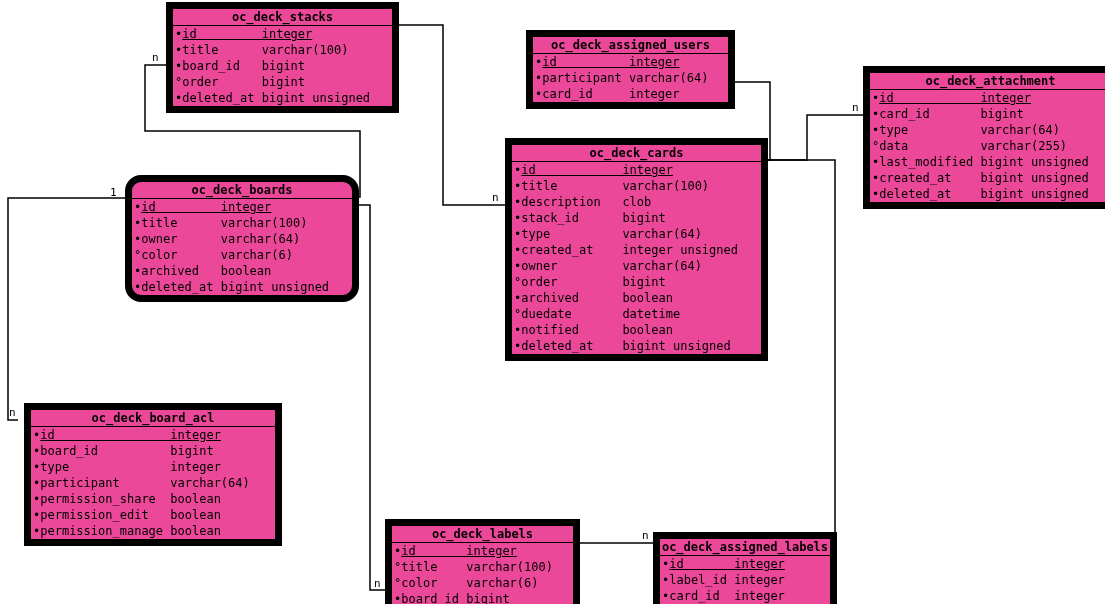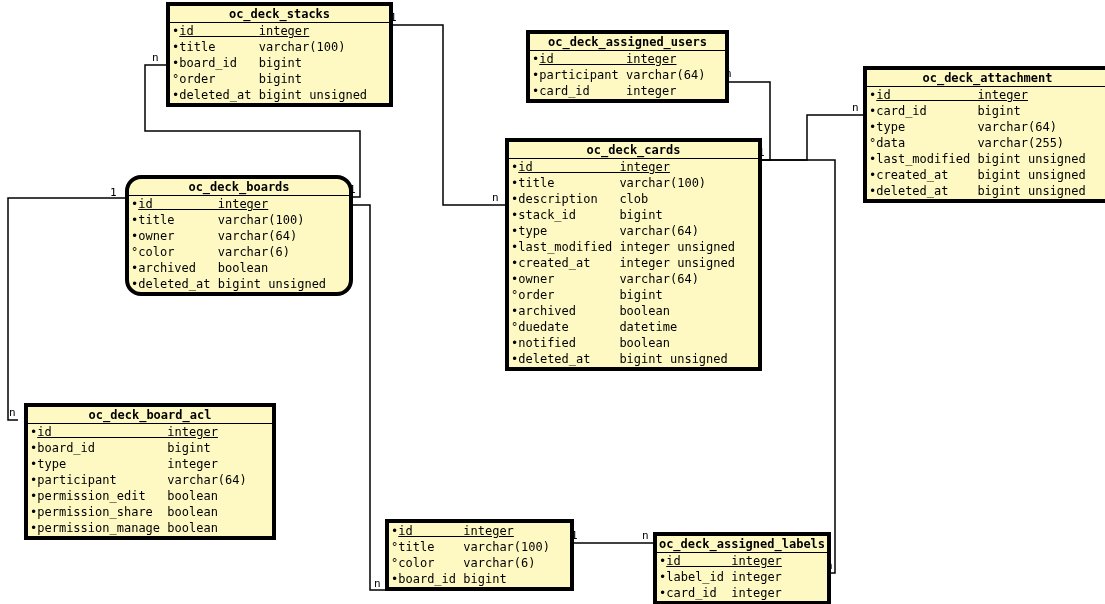--- a/index.html
+++ b/index.html
@@ -15,22 +15,22 @@
   }
   #wires { position: absolute; left: 0; top: 0; z-index: 0; }
   #wires text {
     font-family: "DejaVu Sans Mono", "Liberation Mono", monospace;
     font-size: 11px;
     fill: #000000;
   }
   #tables { position: absolute; left: 0; top: 0; width: 100%; height: 100%; z-index: 1; }
   .table {
     position: absolute;
-    border: 4px solid #0f172a;
-    background: #fef9c3;
+    border: 7px solid #0f172a;
+    background: #ec4899;
     box-sizing: content-box;
   }
   .thead {
     font-weight: bold;
     text-align: center;
     height: 16px;
     line-height: 16px;
     border-bottom: 1px solid #000000;
     white-space: nowrap;
     overflow: hidden;
@@ -97,21 +97,20 @@
         <div class="trow"><span class="bullet">•</span><span>created_at    bigint unsigned</span></div>
         <div class="trow"><span class="bullet">•</span><span>deleted_at    bigint unsigned</span></div>
       </div>
       <div class="table" style="left: 505px; top: 138px; width: 249px; border-color: rgb(0, 0, 0);">
         <div class="thead">oc_deck_cards</div>
         <div class="trow"><span class="bullet">•</span><span class="pk">id            integer</span></div>
         <div class="trow"><span class="bullet">•</span><span>title         varchar(100)</span></div>
         <div class="trow"><span class="bullet">•</span><span>description   clob</span></div>
         <div class="trow"><span class="bullet">•</span><span>stack_id      bigint</span></div>
         <div class="trow"><span class="bullet">•</span><span>type          varchar(64)</span></div>
-        <div class="trow"><span class="bullet">•</span><span>last_modified integer unsigned</span></div>
         <div class="trow"><span class="bullet">•</span><span>created_at    integer unsigned</span></div>
         <div class="trow"><span class="bullet">•</span><span>owner         varchar(64)</span></div>
         <div class="trow"><span class="bullet">°</span><span>order         bigint</span></div>
         <div class="trow"><span class="bullet">•</span><span>archived      boolean</span></div>
         <div class="trow"><span class="bullet">°</span><span>duedate       datetime</span></div>
         <div class="trow"><span class="bullet">•</span><span>notified      boolean</span></div>
         <div class="trow"><span class="bullet">•</span><span>deleted_at    bigint unsigned</span></div>
       </div>
       <div class="table" style="left: 125px; top: 175px; width: 220px; border-color: rgb(0, 0, 0); border-radius: 16px;">
         <div class="thead">oc_deck_boards</div>
@@ -121,25 +120,26 @@
         <div class="trow"><span class="bullet">°</span><span>color      varchar(6)</span></div>
         <div class="trow"><span class="bullet">•</span><span>archived   boolean</span></div>
         <div class="trow"><span class="bullet">•</span><span>deleted_at bigint unsigned</span></div>
       </div>
       <div class="table" style="left: 24px; top: 403px; width: 244px; border-color: rgb(0, 0, 0);">
         <div class="thead">oc_deck_board_acl</div>
         <div class="trow"><span class="bullet">•</span><span class="pk">id                integer</span></div>
         <div class="trow"><span class="bullet">•</span><span>board_id          bigint</span></div>
         <div class="trow"><span class="bullet">•</span><span>type              integer</span></div>
         <div class="trow"><span class="bullet">•</span><span>participant       varchar(64)</span></div>
+        <div class="trow"><span class="bullet">•</span><span>permission_share  boolean</span></div>
         <div class="trow"><span class="bullet">•</span><span>permission_edit   boolean</span></div>
-        <div class="trow"><span class="bullet">•</span><span>permission_share  boolean</span></div>
         <div class="trow"><span class="bullet">•</span><span>permission_manage boolean</span></div>
       </div>
       <div class="table" style="left: 385px; top: 519px; width: 181px; border-color: rgb(0, 0, 0);">
+        <div class="thead">oc_deck_labels</div>
         <div class="trow"><span class="bullet">•</span><span class="pk">id       integer</span></div>
         <div class="trow"><span class="bullet">°</span><span>title    varchar(100)</span></div>
         <div class="trow"><span class="bullet">°</span><span>color    varchar(6)</span></div>
         <div class="trow"><span class="bullet">•</span><span>board_id bigint</span></div>
       </div>
       <div class="table" style="left: 653px; top: 532px; width: 170px; border-color: rgb(0, 0, 0);">
         <div class="thead">oc_deck_assigned_labels</div>
         <div class="trow"><span class="bullet">•</span><span class="pk">id       integer</span></div>
         <div class="trow"><span class="bullet">•</span><span>label_id integer</span></div>
         <div class="trow"><span class="bullet">•</span><span>card_id  integer</span></div>

